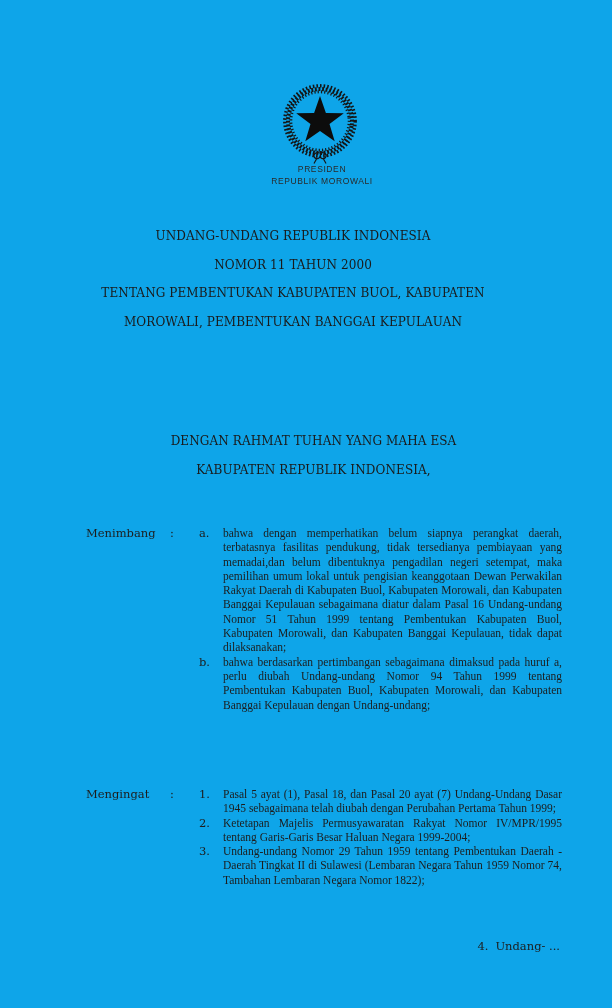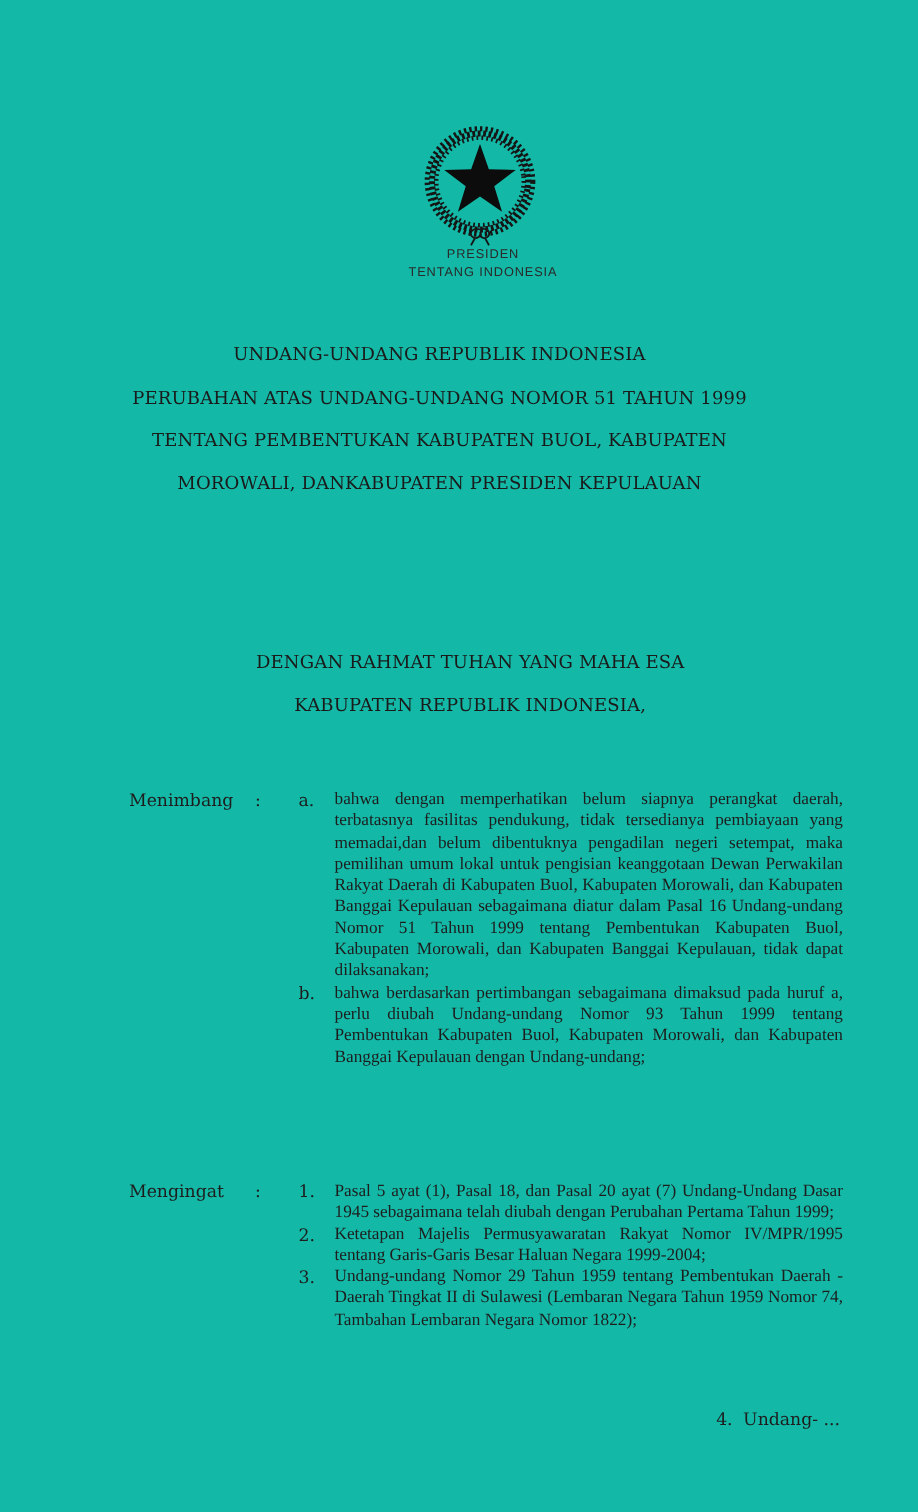--- a/index.html
+++ b/index.html
@@ -1,20 +1,20 @@
 <!DOCTYPE html>
 <html><head>
 <meta charset="utf-8">
 <style>
   html,body{margin:0;padding:0;background:#888;}
   .page{
     position:relative;
     width:612px;height:1008px;
     margin:0 auto;
-    background:#14b8a6;
+    background:#0ea5e9;
     font-family:"DejaVu Serif", serif;
     color:#1c1c1c;
     overflow:hidden;
   }
   
   .emblem{position:absolute;left:282px;top:84px;width:76px;height:82px;}
   .org{
     position:absolute;left:32px;top:164px;width:580px;
     text-align:center;
     font-family:"Liberation Sans", sans-serif;
@@ -80,46 +80,46 @@
 
       <g stroke="#151515" stroke-width="1.2" fill="none">
         <path d="M38 69 c-4 -1.5 -7.5 1.5 -5.5 4.5 c1.8 2.2 5.5 1 5.5 -1.2 c0 2.2 3.7 3.4 5.5 1.2 c2 -3 -1.5 -6 -5.5 -4.5 z"></path>
         <path d="M34.5 75 l-2.5 4.5 M41.5 75 l2.5 4.5"></path>
       </g>
     </svg>
   </div>
 
   <div class="org">
     <div>PRESIDEN</div>
-    <div>TENTANG INDONESIA</div>
+    <div>REPUBLIK MOROWALI</div>
   </div>
 
   <div class="title-block">
     <div>UNDANG-UNDANG REPUBLIK INDONESIA</div>
-    <div>PERUBAHAN ATAS UNDANG-UNDANG NOMOR 51 TAHUN 1999</div>
+    <div>NOMOR 11 TAHUN 2000</div>
     <div>TENTANG PEMBENTUKAN KABUPATEN BUOL, KABUPATEN</div>
-    <div>MOROWALI, DANKABUPATEN PRESIDEN KEPULAUAN</div>
+    <div>MOROWALI, PEMBENTUKAN BANGGAI KEPULAUAN</div>
   </div>
 
   <div class="preamble">
     <div>DENGAN RAHMAT TUHAN YANG MAHA ESA</div>
     <div>KABUPATEN REPUBLIK INDONESIA,</div>
   </div>
 
   <div class="section section-menimbang">
     <div class="section-label">Menimbang</div>
     <div class="section-colon">:</div>
     <div class="section-items">
       <div class="item">
         <div class="item-marker">a.</div>
         <div class="item-text">bahwa dengan memperhatikan belum siapnya perangkat daerah, terbatasnya fasilitas pendukung, tidak tersedianya pembiayaan yang memadai,dan belum dibentuknya pengadilan negeri setempat, maka pemilihan umum lokal untuk pengisian keanggotaan Dewan Perwakilan Rakyat Daerah di Kabupaten Buol, Kabupaten Morowali, dan Kabupaten Banggai Kepulauan sebagaimana diatur dalam Pasal 16 Undang-undang Nomor 51 Tahun 1999 tentang Pembentukan Kabupaten Buol, Kabupaten Morowali, dan Kabupaten Banggai Kepulauan, tidak dapat dilaksanakan;</div>
       </div>
       <div class="item">
         <div class="item-marker">b.</div>
-        <div class="item-text">bahwa berdasarkan pertimbangan sebagaimana dimaksud pada huruf a, perlu diubah Undang-undang Nomor 93 Tahun 1999 tentang Pembentukan Kabupaten Buol, Kabupaten Morowali, dan Kabupaten Banggai Kepulauan dengan Undang-undang;</div>
+        <div class="item-text">bahwa berdasarkan pertimbangan sebagaimana dimaksud pada huruf a, perlu diubah Undang-undang Nomor 94 Tahun 1999 tentang Pembentukan Kabupaten Buol, Kabupaten Morowali, dan Kabupaten Banggai Kepulauan dengan Undang-undang;</div>
       </div>
     </div>
   </div>
 
   <div class="section section-mengingat">
     <div class="section-label">Mengingat</div>
     <div class="section-colon">:</div>
     <div class="section-items">
       <div class="item">
         <div class="item-marker">1.</div>

